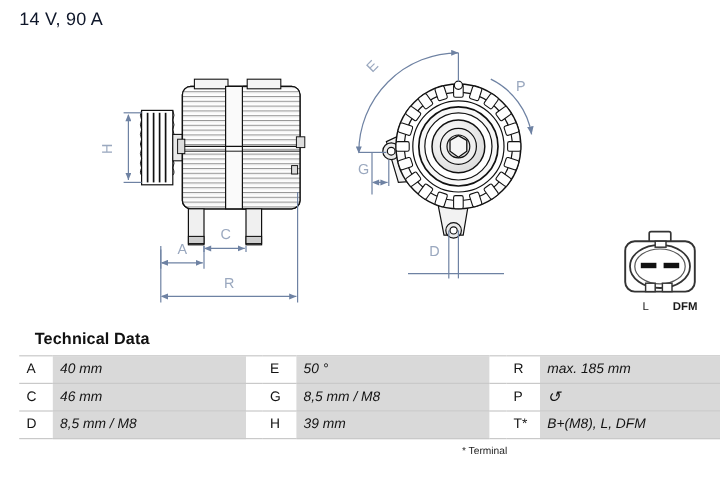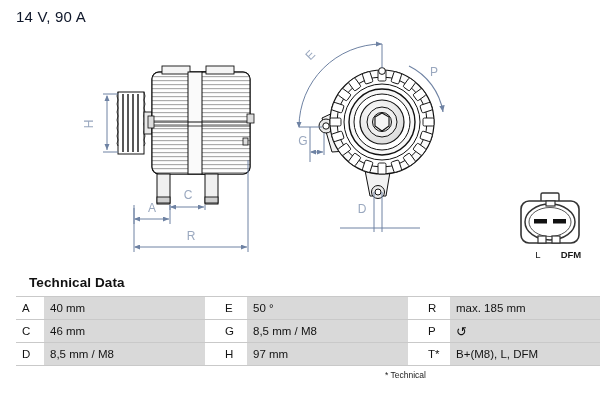--- a/index.html
+++ b/index.html
@@ -40,21 +40,21 @@
     height:22px;
     font-size:11.5px;
     color:#131313;
     padding:0 0 0 6px;
     border-top:1px solid #c9c9c9;
     border-bottom:1px solid #c9c9c9;
     vertical-align:middle;
     white-space:nowrap;
   }
   td.k{background:#ffffff;width:22px;padding-left:5px;}
-  td.v{background:#d9d9d9;}
+  td.v{background:#d9d9d9;font-style:italic;}
   .col-a{width:22px;}  .col-av{width:155px;}
   .col-b{width:22px;}  .col-bv{width:155px;}
   .col-c{width:26px;}  .col-cv{width:160px;}
   .spacer{width:8px;background:#ffffff!important;border-top:1px solid #c9c9c9;border-bottom:1px solid #c9c9c9;}
   .footnote{
     position:absolute;left:385px;top:100px;
     font-size:8.5px;color:#222;
   }
   .rot-sym{font-size:13px;line-height:1;display:inline-block;}
 </style>
@@ -322,24 +322,24 @@
           <td class="k col-c">P</td>
           <td class="v col-cv">
             <span class="rot-sym">↺</span>
           </td>
         </tr>
         <tr>
           <td class="k col-a">D</td>
           <td class="v col-av">8,5 mm / M8</td>
           <td class="spacer"></td>
           <td class="k col-b">H</td>
-          <td class="v col-bv">97 mm</td>
+          <td class="v col-bv">39 mm</td>
           <td class="spacer"></td>
           <td class="k col-c">T*</td>
           <td class="v col-cv">B+(M8), L, DFM</td>
         </tr>
       </tbody>
     </table>
 
-    <div class="footnote">* Technical</div>
+    <div class="footnote">* Terminal</div>
   </div>
 
 </div>
 
 </body></html>

